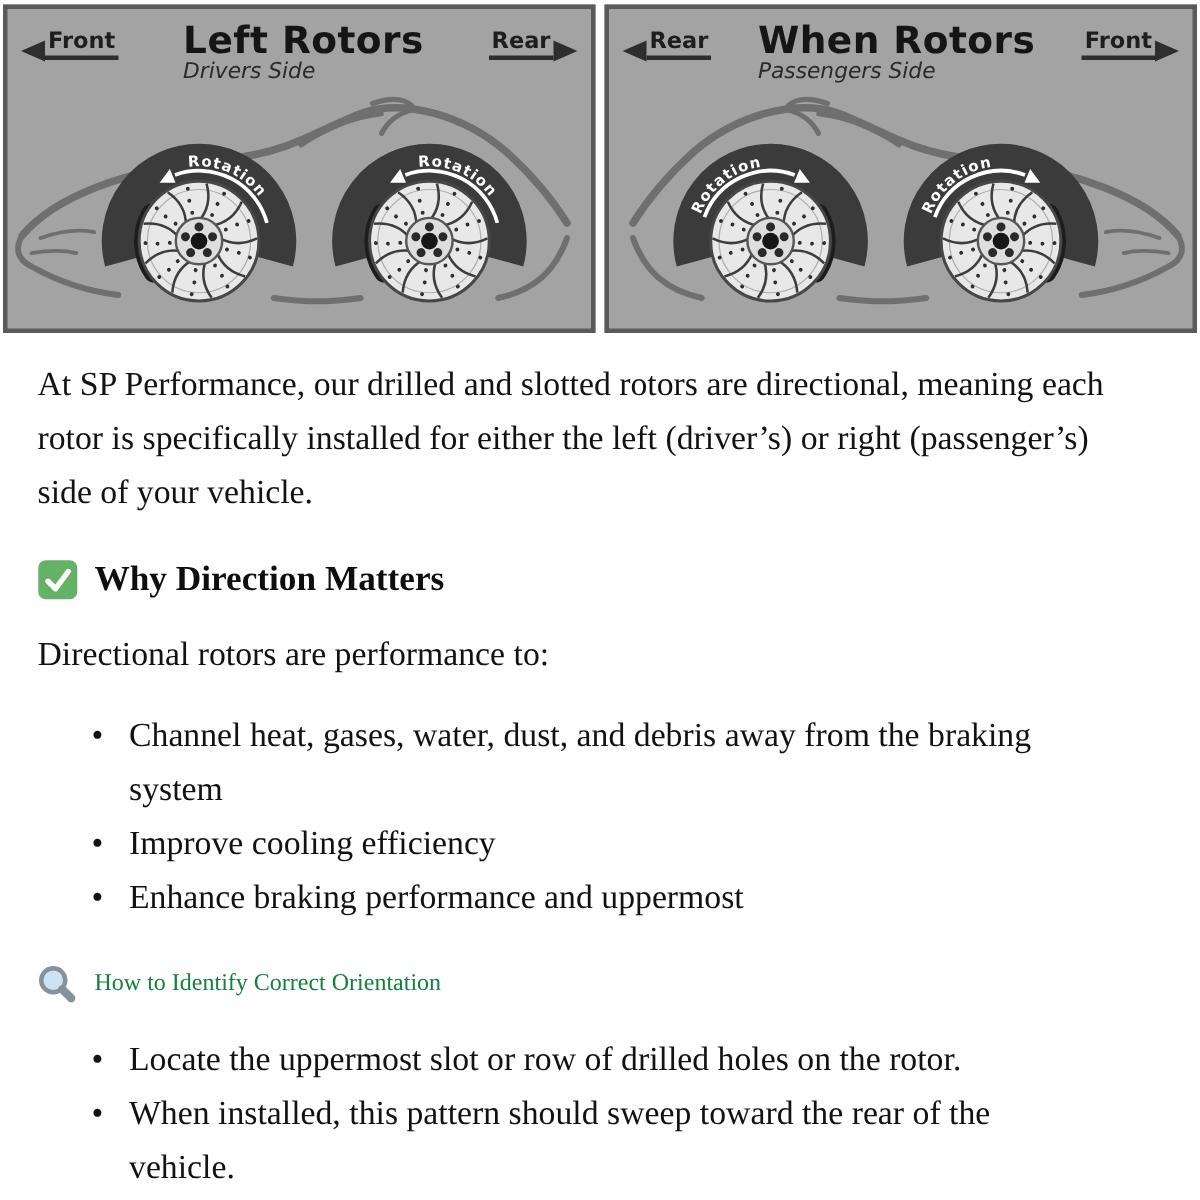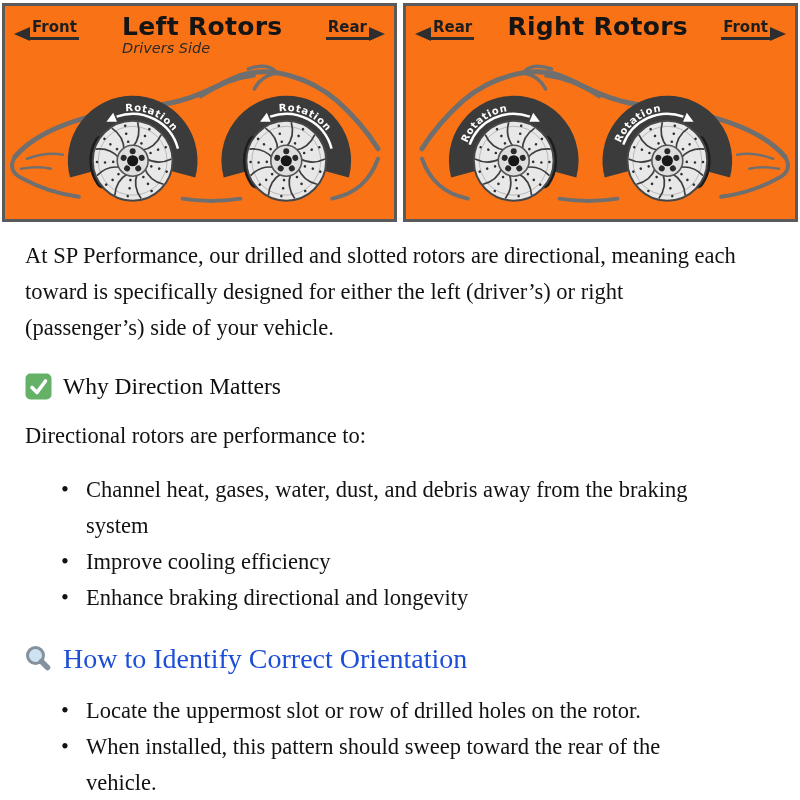--- a/index.html
+++ b/index.html
@@ -1,20 +1,20 @@
 <!DOCTYPE html>
 <html><head>
 <meta charset="utf-8">
 <style>
   html,body{margin:0;padding:0;background:#ffffff;}
   body{width:800px;font-family:"Liberation Serif",serif;color:#121212;}
 
   
   .diagram{display:flex;gap:6px;padding:3px 2px 0 2px;}
-  .panel{flex:1;border:3px solid #5a5a5a;background:#f97316;min-width:0;}
+  .panel{flex:1;border:3px solid #5a5a5a;background:#a3a3a3;min-width:0;}
   .panel-header{display:flex;justify-content:space-between;align-items:flex-start;padding:7px 9px 0 9px;height:48px;}
   .dir-label{display:flex;align-items:flex-end;margin-top:5px;}
   .dir-text{font-family:"DejaVu Sans",sans-serif;font-weight:bold;font-size:15px;color:#1e1e1e;border-bottom:3px solid #2e2e2e;padding:0 2px 1px 2px;}
   .tri{width:0;height:0;border-top:7px solid transparent;border-bottom:7px solid transparent;margin-bottom:-1px;}
   .tri-left{border-right:16px solid #2e2e2e;}
   .tri-right{border-left:16px solid #2e2e2e;}
   .title-block{margin-top:1px;}
   .panel-title{font-family:"DejaVu Sans",sans-serif;font-weight:bold;font-size:25px;color:#151515;letter-spacing:0.3px;line-height:1.05;}
   .panel-subtitle{font-family:"DejaVu Sans",sans-serif;font-weight:normal;font-style:italic;font-size:14.5px;color:#2a2a2a;}
   .car-svg{display:block;width:100%;height:auto;}
@@ -23,22 +23,22 @@
   .caliper{stroke:#1d1d1d;stroke-width:13;fill:none;stroke-linecap:round;}
   .rot-band{stroke:#ffffff;stroke-width:2.5;fill:none;}
   .rot-arrow{fill:#ffffff;}
   .txtpath{fill:none;stroke:none;}
   .rot-text{fill:#ffffff;font-family:"DejaVu Sans",sans-serif;font-weight:bold;font-size:10px;letter-spacing:0.8px;}
 
   
   .content{margin:12px 25px 30px 25px;}
   .content p{font-size:22.5px;line-height:1.6;margin:16px 0;max-width:712px;}
   .h2row{display:flex;align-items:center;gap:11px;margin:27px 0 18px 0;}
-  .h2text{font-size:23.5px;font-weight:normal;color:#0e0e0e;}
-  .h2row.light .h2text{font-weight:normal;font-size:28px;color:#1d4ed8;}
+  .h2text{font-size:23.5px;font-weight:bold;color:#0e0e0e;}
+  .h2row.light .h2text{font-weight:normal;font-size:16px;color:#15803d;}
   .icon{flex:0 0 auto;display:inline-flex;}
   ul{margin:18px 0 14px 0;padding-left:34px;list-style:none;max-width:676px;}
   li{position:relative;padding-left:27px;font-size:22.5px;line-height:1.6;}
   li::before{content:"\2022";position:absolute;left:2px;color:#121212;}
 </style>
 </head>
 <body>
 
 <svg width="0" height="0" style="position:absolute" aria-hidden="true">
   <defs>
@@ -164,21 +164,22 @@
     </svg>
   </div>
 
   <div class="panel">
     <div class="panel-header">
       <div class="dir-label">
         <span class="tri tri-left"></span>
         <span class="dir-text">Rear</span>
       </div>
       <div class="title-block">
-        <div class="panel-title">Right Rotors</div>
+        <div class="panel-title">When Rotors</div>
+        <div class="panel-subtitle">Passengers Side</div>
       </div>
       <div class="dir-label">
         <span class="dir-text">Front</span>
         <span class="tri tri-right"></span>
       </div>
     </div>
     <svg class="car-svg" viewBox="0 0 390 158">
       <g transform="translate(390,0) scale(-1,1)">
           <use href="#carBase"></use>
         </g>
@@ -190,38 +191,38 @@
       <polygon class="rot-arrow" points="288.3,61.0 281.5,51.8 277.7,61.0"></polygon>
       <path id="rotTxtR2" class="txtpath" d="M 213.7 87.1 A 50 50 0 0 1 274.1 51.5"></path>
       <text class="rot-text"><textPath href="#rotTxtR2" startOffset="5">Rotation</textPath></text>
     </svg>
   </div>
 
 </div>
 
 <div class="content">
 
-  <p>At SP Performance, our drilled and slotted rotors are directional, meaning each toward is specifically designed for either the left (driver’s) or right (passenger’s) side of your vehicle.</p>
+  <p>At SP Performance, our drilled and slotted rotors are directional, meaning each rotor is specifically installed for either the left (driver’s) or right (passenger’s) side of your vehicle.</p>
 
   <div class="h2row">
     <span class="icon">
       <svg width="27" height="27" viewBox="0 0 27 27">
         <rect x="0.5" y="0.5" width="26" height="26" rx="5" fill="#65b168"></rect>
         <polyline points="7,14.5 12,19.5 20.5,8" fill="none" stroke="#ffffff" stroke-width="3.6" stroke-linecap="round" stroke-linejoin="round"></polyline>
       </svg>
     </span>
     <span class="h2text">Why Direction Matters</span>
   </div>
 
   <p>Directional rotors are performance to:</p>
 
   <ul>
     <li>Channel heat, gases, water, dust, and debris away from the braking system</li>
     <li>Improve cooling efficiency</li>
-    <li>Enhance braking directional and longevity</li>
+    <li>Enhance braking performance and uppermost</li>
   </ul>
 
   <div class="h2row light">
     <span class="icon">
       <svg width="27" height="27" viewBox="0 0 27 27">
         <circle cx="10.5" cy="10.5" r="8" fill="#cfe2f3" stroke="#85929e" stroke-width="3"></circle>
         <line x1="16.5" y1="16.5" x2="22.5" y2="22.5" stroke="#85929e" stroke-width="5.5" stroke-linecap="round"></line>
       </svg>
     </span>
     <span class="h2text">How to Identify Correct Orientation</span>

